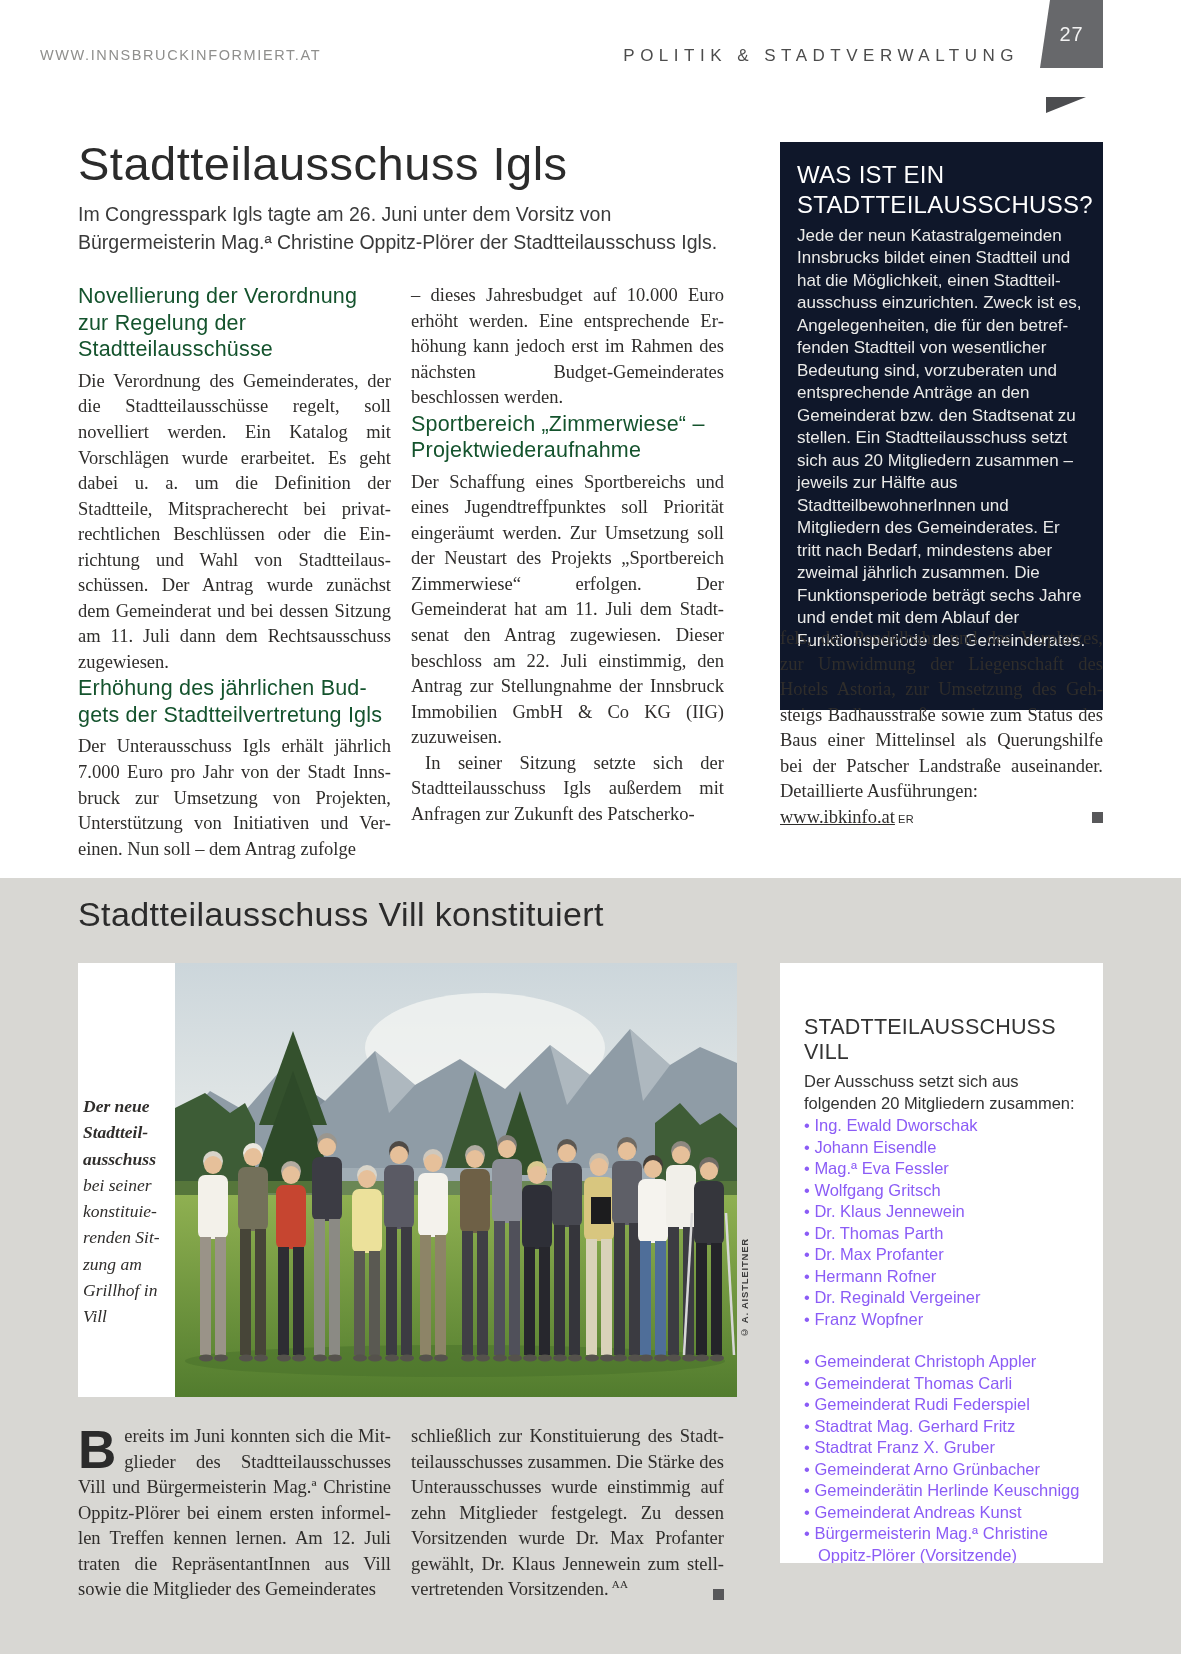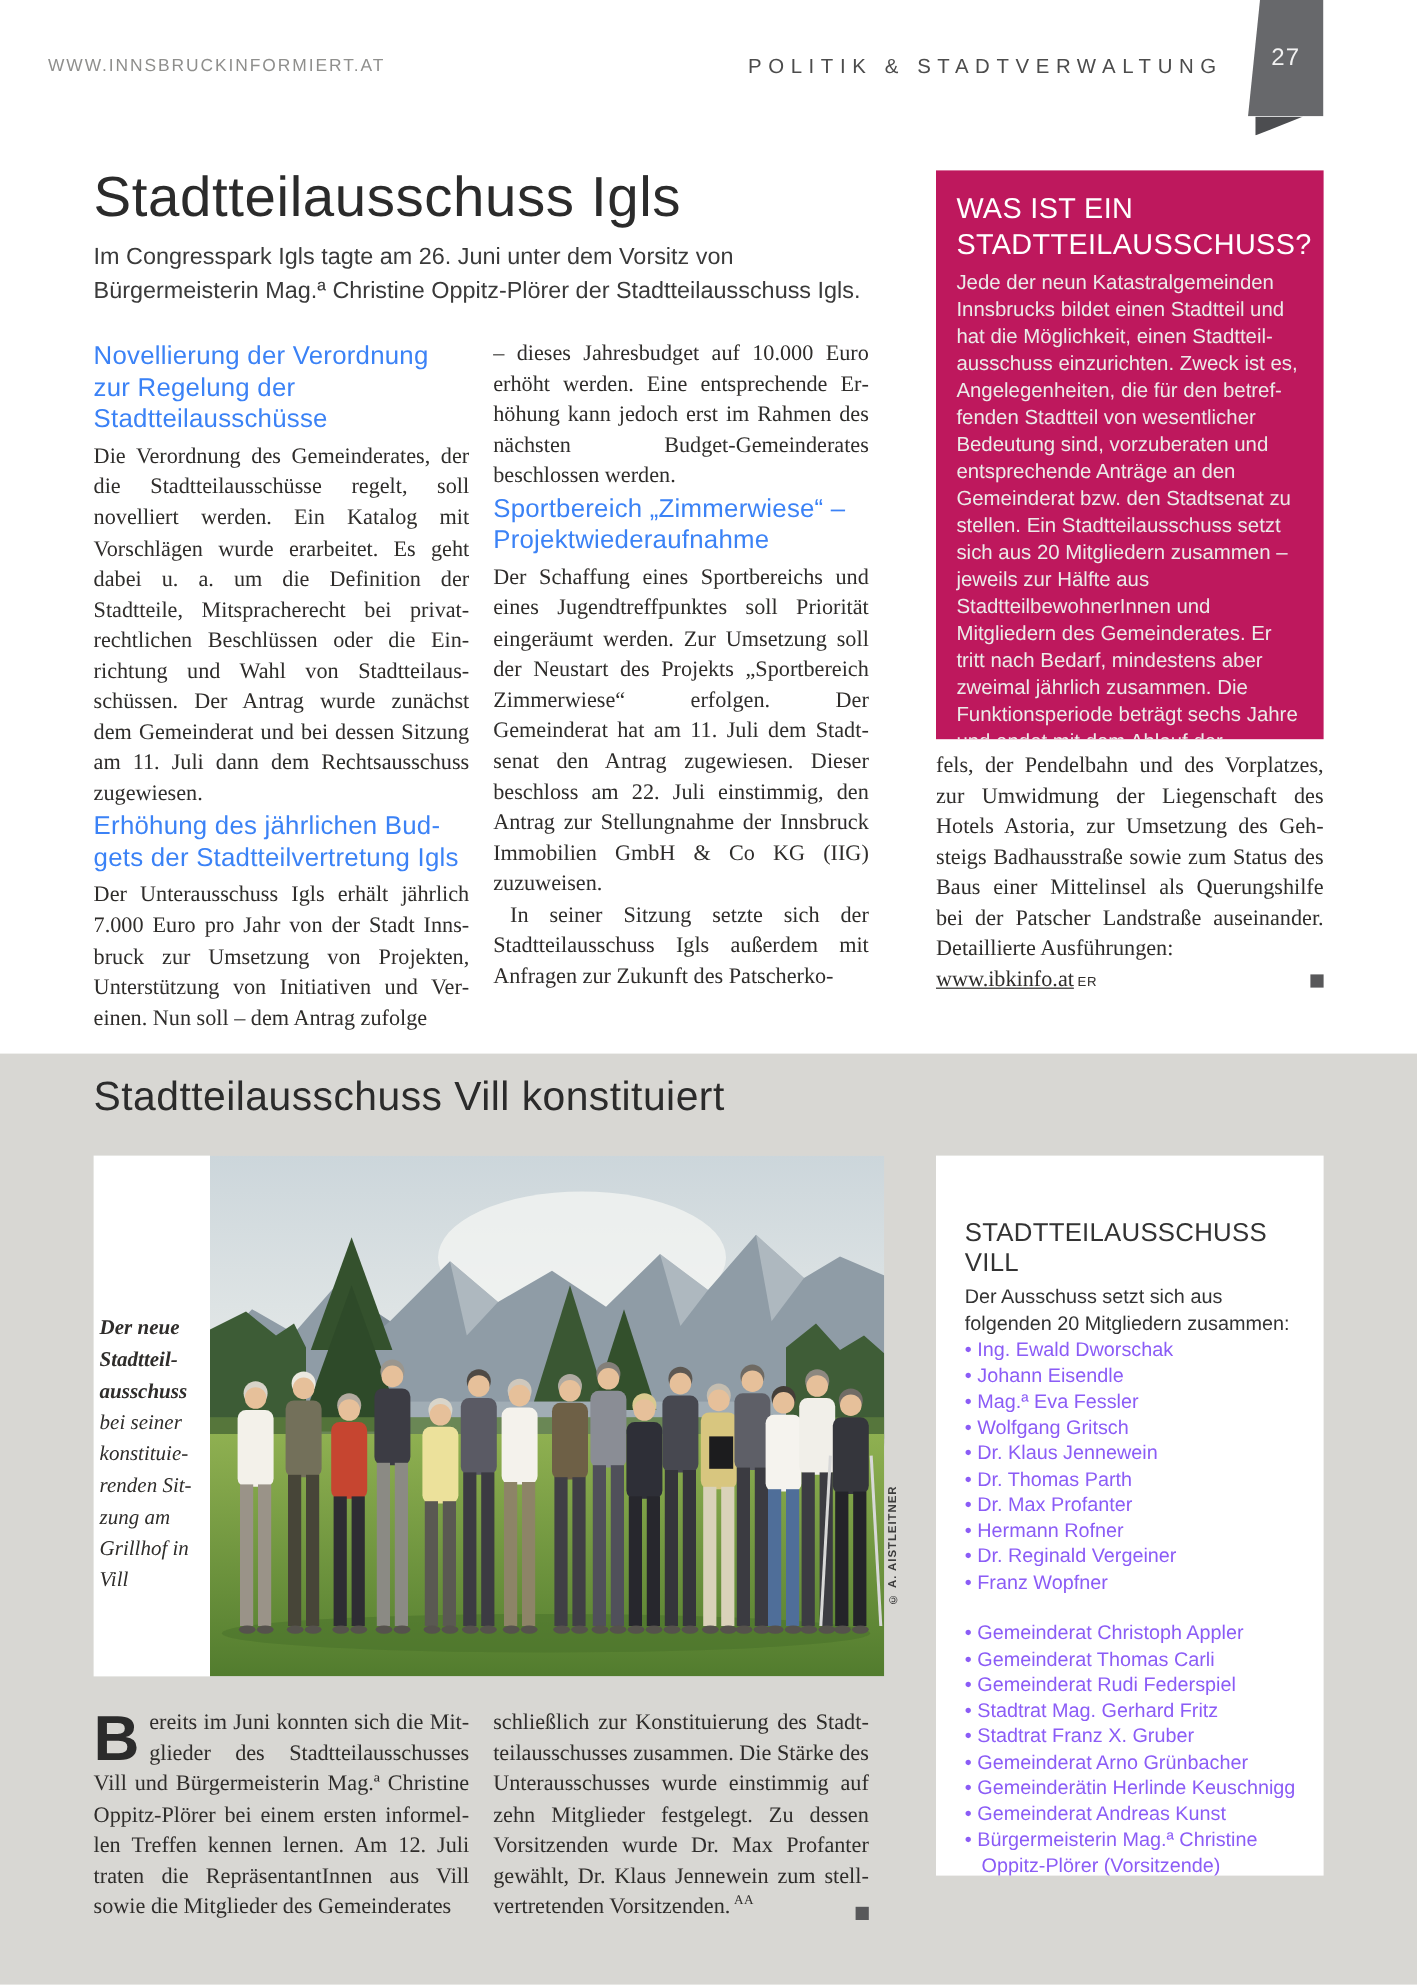--- a/index.html
+++ b/index.html
@@ -3,39 +3,39 @@
 <meta charset="utf-8">
 <style>
   html,body{margin:0;padding:0;}
   body{
     width:1181px;height:1654px;position:relative;background:#ffffff;
     font-family:"Liberation Sans",sans-serif;color:#2f2d2b;overflow:hidden;
   }
   
   .hdr-url{position:absolute;left:40px;top:47px;font-size:14.5px;letter-spacing:1.6px;color:#8f8f8d;}
   .hdr-section{position:absolute;right:162px;top:46px;font-size:17px;letter-spacing:5.5px;color:#4c4c4c;}
-  .page-tab{position:absolute;left:1040px;top:0;width:63px;height:97px;background:#67686b;
+  .page-tab{position:absolute;left:1040px;top:0;width:63px;height:68px;background:#67686b;
     display:flex;align-items:center;justify-content:center;
     clip-path:polygon(10px 0,100% 0,100% 100%,0 100%);}
   .page-tab .num{color:#f2f2f2;font-size:20px;font-weight:300;letter-spacing:1px;}
   .page-fold{position:absolute;left:1046px;top:97px;width:40px;height:16px;background:#4c4d50;
     clip-path:polygon(0 0,100% 0,0 100%);}
   
   .h1{position:absolute;left:78px;top:136px;font-size:47px;font-weight:300;letter-spacing:.5px;color:#2b2b2b;}
   .intro{position:absolute;left:78px;top:200px;width:645px;font-size:19.5px;line-height:1.45;color:#3a3a3a;}
   .col{position:absolute;top:283px;}
   .col1{left:78px;width:313px;}
   .col2{left:411px;width:313px;}
   .col3t{left:780px;width:323px;top:626px;position:absolute;}
-  .subhead{font-size:21.5px;line-height:1.24;color:#3b82f6;margin:0 0 6px 0;letter-spacing:.2px;}
+  .subhead{font-size:21.5px;line-height:1.24;color:#14532d;margin:0 0 6px 0;letter-spacing:.2px;}
   .subhead.later{}
   .serif{font-family:"Liberation Serif","DejaVu Serif",serif;font-size:18.5px;line-height:1.38;
     text-align:justify;color:#2f2d2b;margin:0;}
   .serif + .serif.ind{text-indent:14px;}
-  .infobox{position:absolute;left:780px;top:142px;width:323px;height:474px;background:#be185d;
+  .infobox{position:absolute;left:780px;top:142px;width:323px;height:568px;background:#0f172a;
     box-sizing:border-box;padding:18px 16px 14px 17px;overflow:hidden;}
   .infobox .ib-title{color:#ffffff;font-size:24px;line-height:1.27;font-weight:300;letter-spacing:.3px;margin:0 0 4px 0;}
   .infobox .ib-body{color:#ebebe9;font-size:17px;line-height:22.5px;margin:0;}
   .endwrap{position:relative;}
   .link-line{display:flex;align-items:baseline;margin-top:2px;}
   .link{font-family:"Liberation Serif",serif;font-size:18.5px;color:#2f2d2b;text-decoration:underline;}
   .author-sup{font-size:11px;vertical-align:super;letter-spacing:.5px;color:#2f2d2b;margin-left:3px;}
   .end-square{width:11px;height:11px;background:#58585a;display:inline-block;}
   .link-line .end-square{margin-left:auto;align-self:center;}
   .abs-square{position:absolute;right:0;bottom:3px;}

